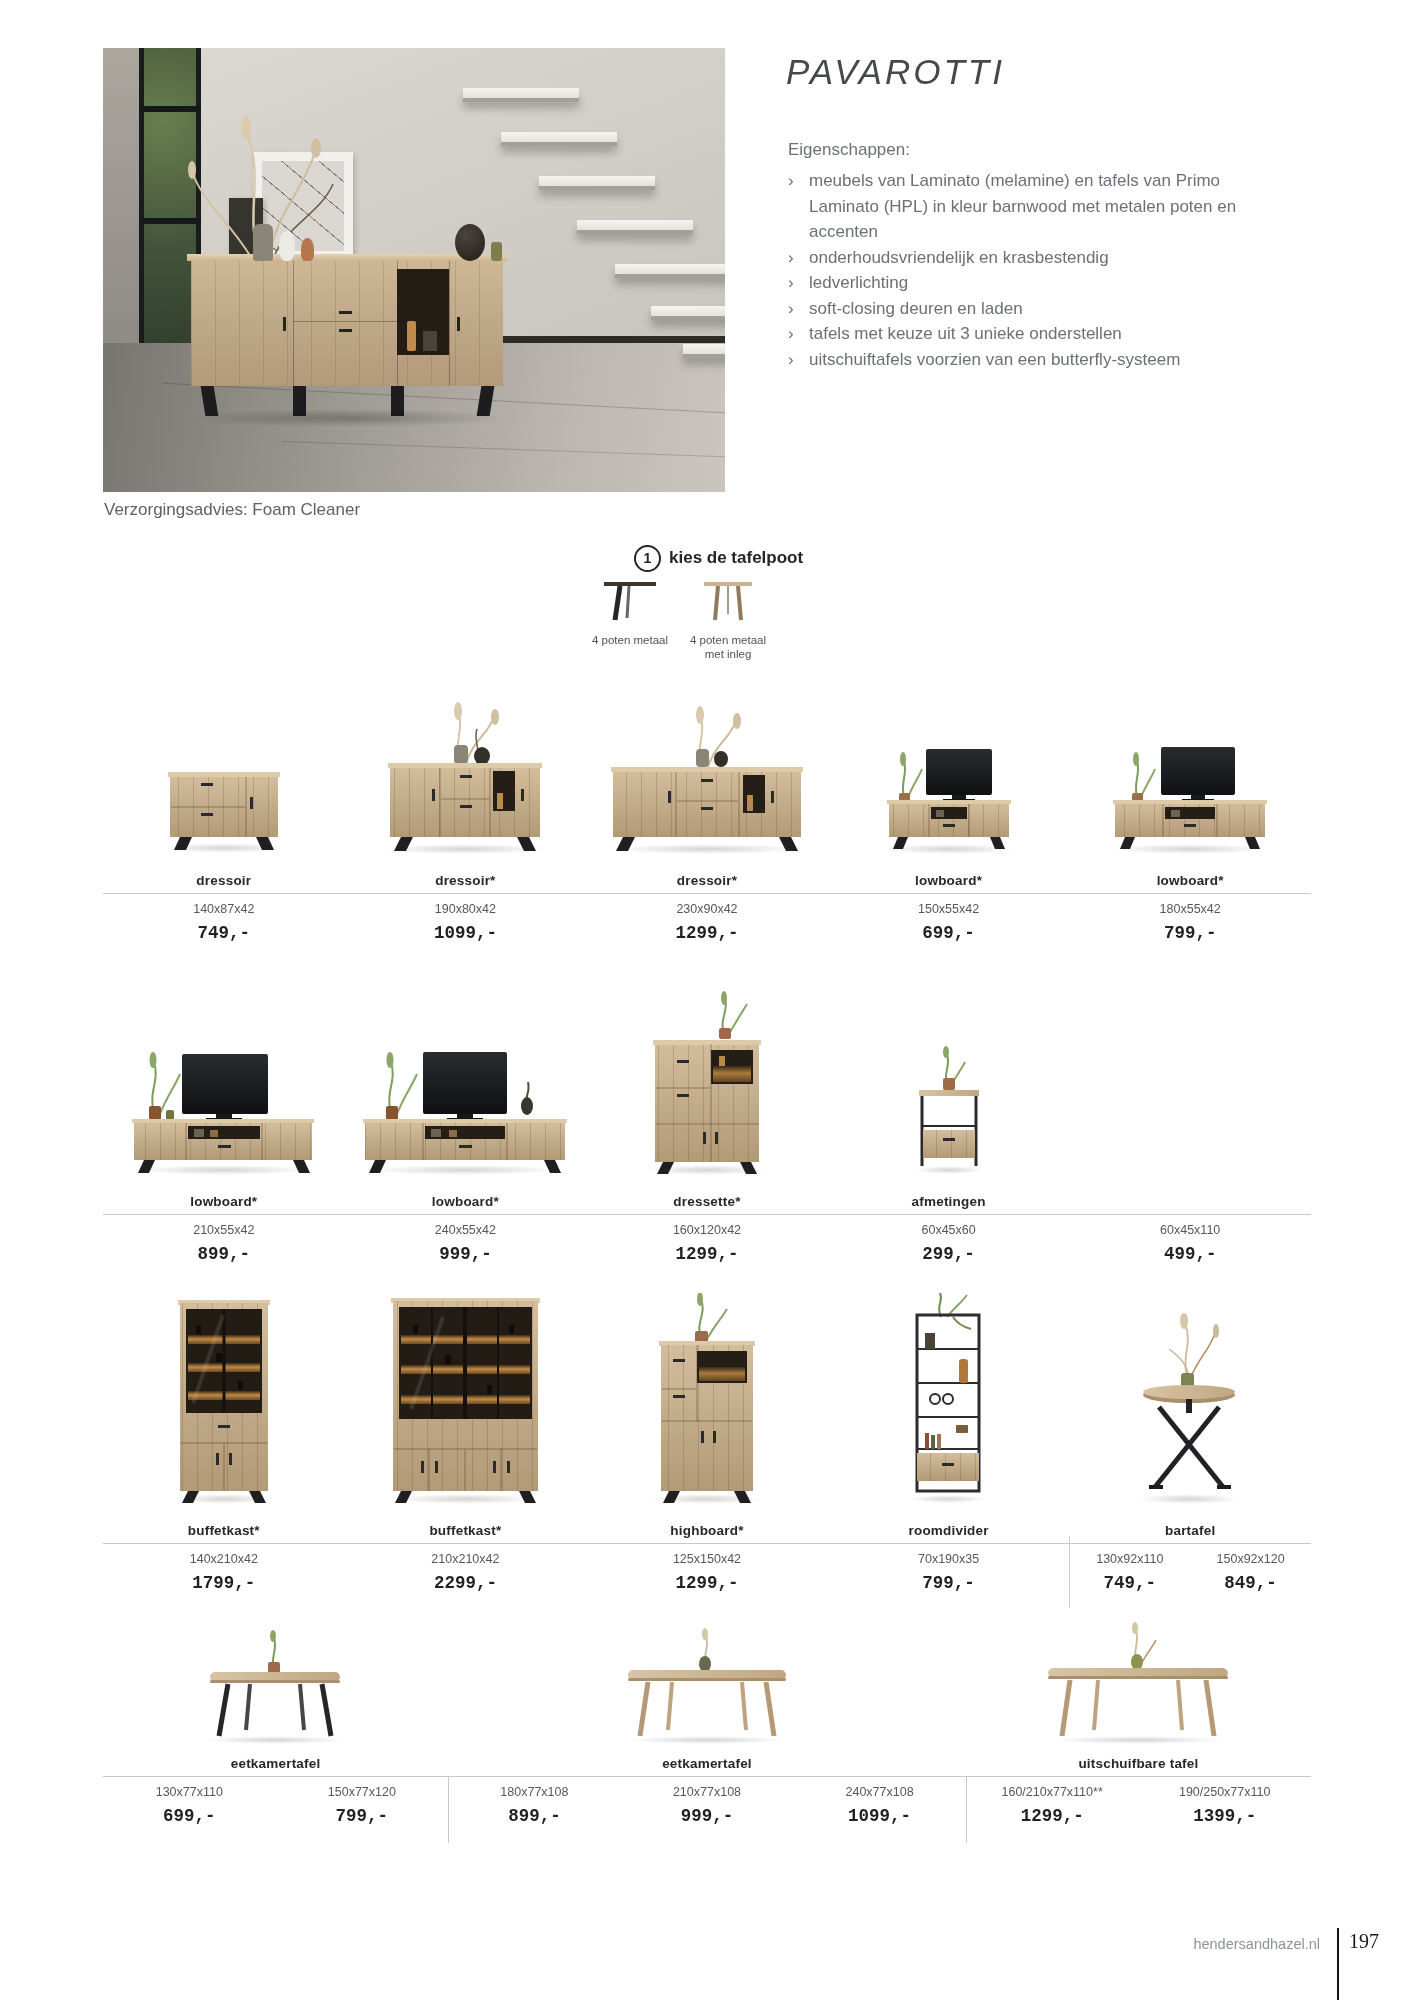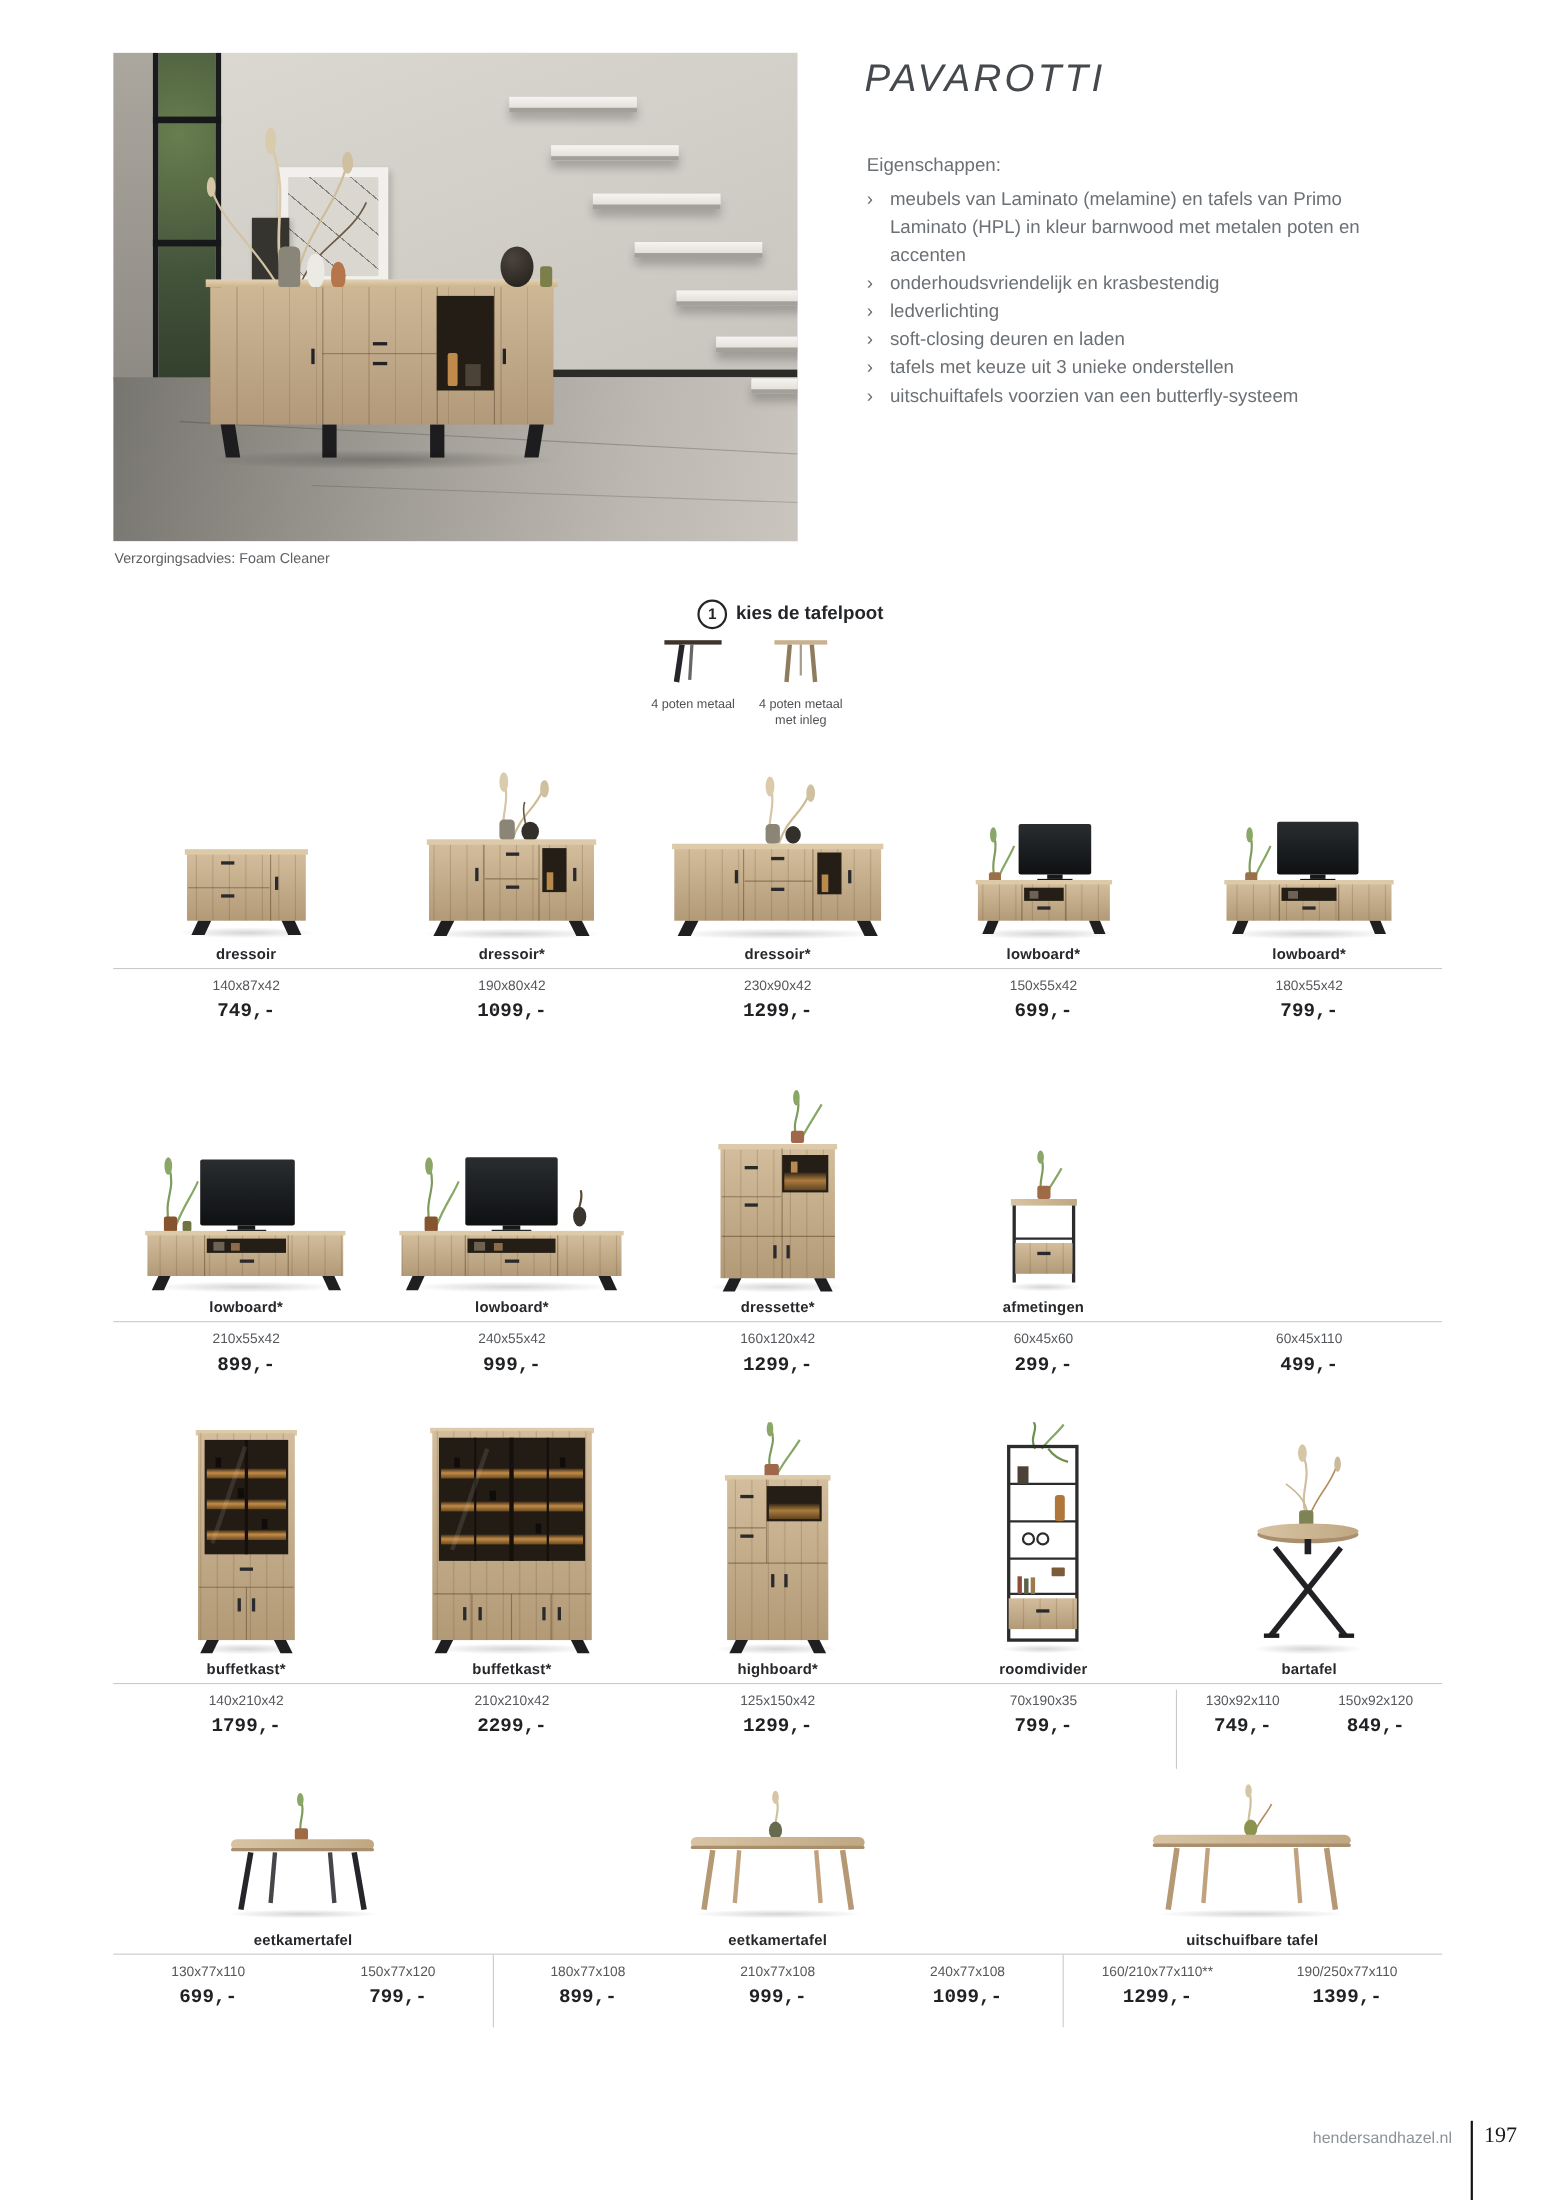--- a/index.html
+++ b/index.html
@@ -30,41 +30,41 @@
   .hero .sb .h{position:absolute;background:#232325;}
   .hero .leg{position:absolute;top:338px;width:13px;height:30px;background:#1d1d1f;}
   .hero .sb-shadow{position:absolute;left:70px;top:360px;width:350px;height:20px;background:radial-gradient(ellipse at center,rgba(0,0,0,.24),rgba(0,0,0,0) 65%);}
   .hero .vaseA{position:absolute;left:150px;top:176px;width:20px;height:37px;background:#8a8579;border-radius:6px 6px 3px 3px;}
   .hero .vaseB{position:absolute;left:176px;top:183px;width:16px;height:30px;background:#eceae5;border-radius:45% 45% 40% 40%;}
   .hero .vaseC{position:absolute;left:198px;top:190px;width:13px;height:23px;background:#b5764c;border-radius:50% 50% 30% 30%;}
   .hero .vaseD{position:absolute;left:352px;top:176px;width:30px;height:37px;background:radial-gradient(circle at 35% 30%,#4a443c,#211d18);border-radius:50%;}
   .hero .vaseE{position:absolute;left:388px;top:194px;width:11px;height:19px;background:#7c7f4a;border-radius:3px;}
   .hero .branches{position:absolute;left:40px;top:56px;}
 
-  .cap{position:absolute;left:104px;top:500px;font-size:13px;color:#5d6266;}
+  .cap{position:absolute;left:104px;top:500px;font-size:17px;color:#5d6266;}
   
   .title{position:absolute;left:786px;top:52px;font-size:35px;font-style:italic;font-weight:normal;color:#45494d;letter-spacing:3px;margin:0;}
   .feat-head{position:absolute;left:788px;top:140px;font-size:17px;color:#6b7075;}
   .features{position:absolute;left:788px;top:168px;width:450px;list-style:none;margin:0;padding:0;}
   .features li{display:flex;gap:11px;font-size:17px;color:#6b7075;line-height:25.5px;}
   .features .bul{flex:0 0 10px;color:#6b7075;}
 
   
   .tp-badge{position:absolute;left:634px;top:545px;width:23px;height:23px;border:2px solid #232528;border-radius:50%;text-align:center;line-height:23px;font-weight:bold;font-size:14px;color:#232528;}
   .tp-title{position:absolute;left:669px;top:548px;font-weight:bold;font-size:17px;color:#232528;}
   .tp-opt{position:absolute;top:570px;text-align:center;}
   .tp-opt .tp-label{font-size:11.5px;color:#4e5256;line-height:13.5px;margin-top:4px;}
   .opt1{left:588px;width:84px;}
   .opt2{left:686px;width:84px;}
   .opt3{left:760px;width:130px;}
 
   
   .prow{position:absolute;left:103px;width:1208px;}
   .cells{display:grid;grid-template-columns:repeat(5,1fr);}
-  .cell{display:flex;flex-direction:column;align-items:center;}
+  .cell{display:flex;flex-direction:column;align-items:center;gap:13px;}
   .art{display:flex;align-items:flex-end;justify-content:center;}
   .r1 .art{height:158px;}
   .r2 .art{height:186px;}
   .r3 .art{height:212px;}
   .plabel{font-weight:bold;font-size:13.5px;color:#26282b;margin-top:5px;letter-spacing:.2px;text-align:center;}
   .rule{border-top:1px solid #c9c9c7;margin-top:5px;}
   .specs{display:grid;grid-template-columns:repeat(5,1fr);margin-top:8px;}
   .spec{text-align:center;}
   .dims{font-size:12.5px;color:#54575b;}
   .price{font-size:17.5px;font-weight:bold;color:#1f2124;margin-top:7px;font-family:Liberation Mono, monospace;}

